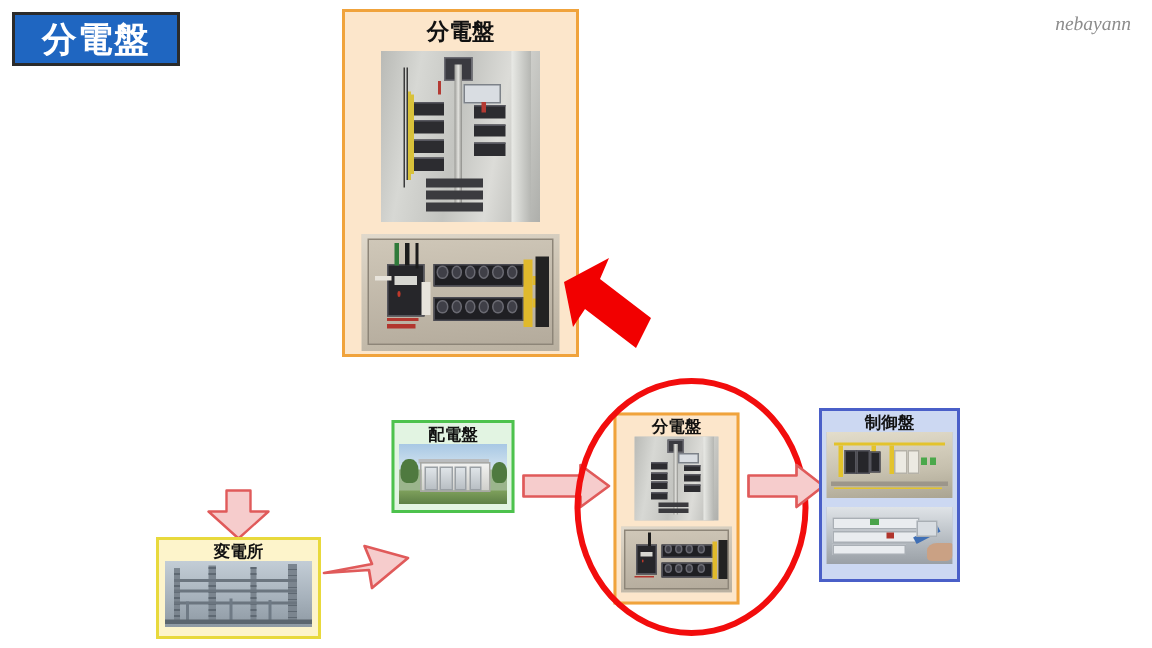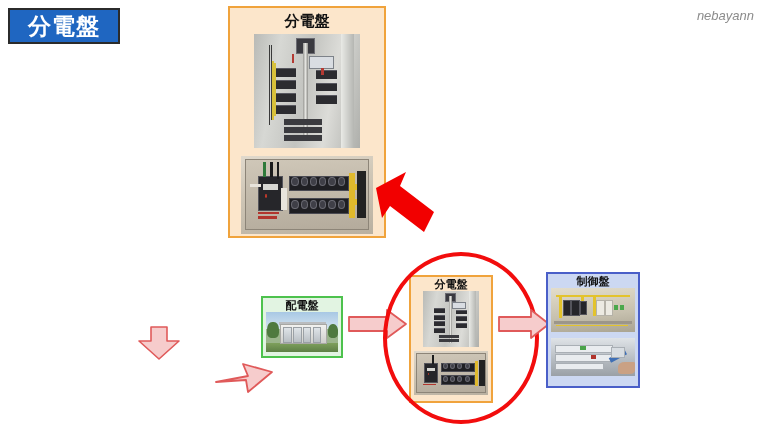--- a/index.html
+++ b/index.html
@@ -23,21 +23,21 @@
     color:#ffffff;
     font-size:23px;font-weight:bold;
     letter-spacing:1px;
     font-family:"DejaVu Sans","Liberation Sans",sans-serif;
   }
 
   
   .watermark{
     position:absolute;right:14px;top:8px;
     color:#8c8c8c;font-style:italic;font-size:13px;
-    font-family:Liberation Sans, sans-serif;
+    font-family:Liberation Serif, serif;
   }
 
   
   .card{position:absolute;box-sizing:border-box;}
   .card .lbl{
     width:100%;text-align:center;
     font-weight:bold;color:#111111;
     font-family:"DejaVu Sans","Liberation Sans",sans-serif;
     line-height:1.1;
   }
@@ -55,21 +55,21 @@
     left:104px;top:258px;width:110px;height:68px;
     background:#e6dcf2;border:2px solid #9a67c8;padding:2px 0 0 0;
   }
   .card-gen .lbl{font-size:11px;}
   .card-sub{
     left:104px;top:358px;width:110px;height:68px;
     background:#fdf4cb;border:2px solid #e8d93c;padding:2px 0 0 0;
   }
   .card-sub .lbl{font-size:11px;}
   .card-dist{
-    left:261px;top:296px;width:82px;height:62px;
+    left:261px;top:280px;width:82px;height:62px;
     background:#e2f4e2;border:2px solid #4dc24d;padding:2px 0 0 0;
   }
   .card-dist .lbl{font-size:11px;}
   .card-panel{
     left:409px;top:275px;width:84px;height:128px;
     background:#fce6cb;border:2px solid #f0a33c;padding:2px 0 0 0;
   }
   .card-panel .lbl{font-size:11px;}
   .card-ctrl{
     left:546px;top:272px;width:94px;height:116px;
@@ -259,20 +259,37 @@
 
   <svg class="arrow-svg" style="left:372px;top:168px;" width="70" height="72" viewBox="0 0 70 72">
     <polygon points="4,20 34,4 28,18 62,44 52,64 18,38 10,50" fill="#f20000"></polygon>
   </svg>
 
 
   <svg class="arrow-svg" style="left:134px;top:326px;" width="50" height="34" viewBox="0 0 50 34">
     <polygon points="17,1 33,1 33,15 45,15 25,33 5,15 17,15" fill="#f6cccc" stroke="#e05a5a" stroke-width="1.6" stroke-linejoin="round"></polygon>
   </svg>
 
+  <div class="card card-sub">
+    <div class="lbl">変電所</div>
+    <div class="photo ph-sub" style="width:98px;height:44px;">
+      <div class="bg"></div>
+      <div class="latv" style="left:6%;top:12%;width:4%;height:82%"></div>
+      <div class="latv" style="left:30%;top:6%;width:5%;height:88%"></div>
+      <div class="latv" style="left:58%;top:10%;width:4%;height:84%"></div>
+      <div class="latv" style="left:84%;top:4%;width:6%;height:92%"></div>
+      <div class="beam" style="left:6%;top:26%;width:84%"></div>
+      <div class="beam" style="left:6%;top:44%;width:84%"></div>
+      <div class="beam" style="left:6%;top:62%;width:84%"></div>
+      <div class="lat" style="left:14%;top:62%;width:2%;height:32%"></div>
+      <div class="lat" style="left:44%;top:56%;width:2%;height:38%"></div>
+      <div class="lat" style="left:70%;top:60%;width:2%;height:34%"></div>
+      <div class="beam" style="left:0;top:88%;width:100%;height:3px;background:#5c666f"></div>
+    </div>
+  </div>
 
   <svg class="arrow-svg" style="left:212px;top:352px;" width="64" height="46" viewBox="0 0 64 46">
     <polygon points="4,30 36,24 31,12 60,20 36,40 34,28" fill="#f6cccc" stroke="#e05a5a" stroke-width="1.8" stroke-linejoin="round"></polygon>
   </svg>
 
   <div class="card card-dist">
     <div class="lbl">配電盤</div>
     <div class="photo ph-cab" style="width:72px;height:40px;">
       <div class="sky"></div>
       <div class="tree" style="left:2%;top:24%;width:16%;height:40%"></div>

